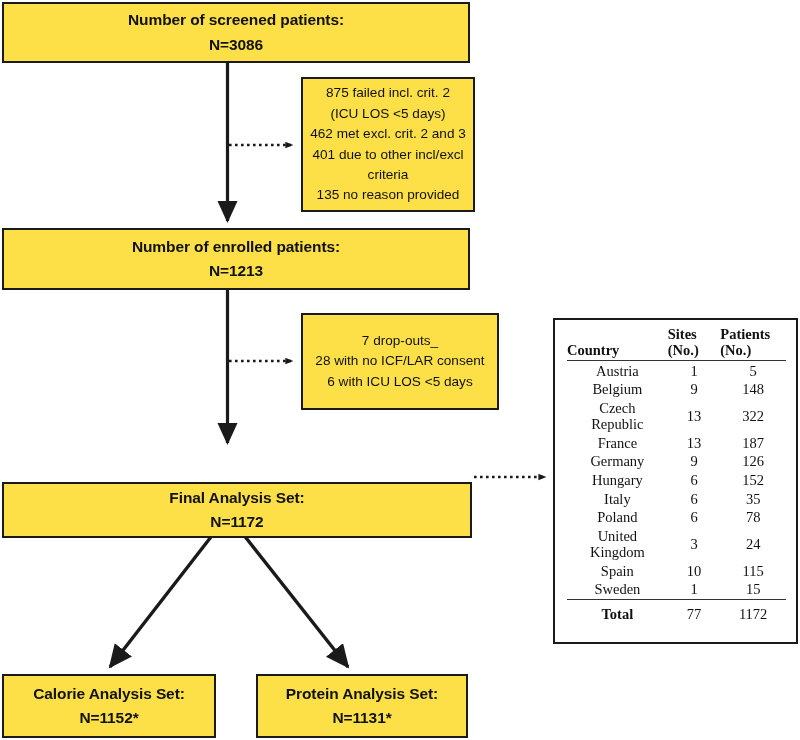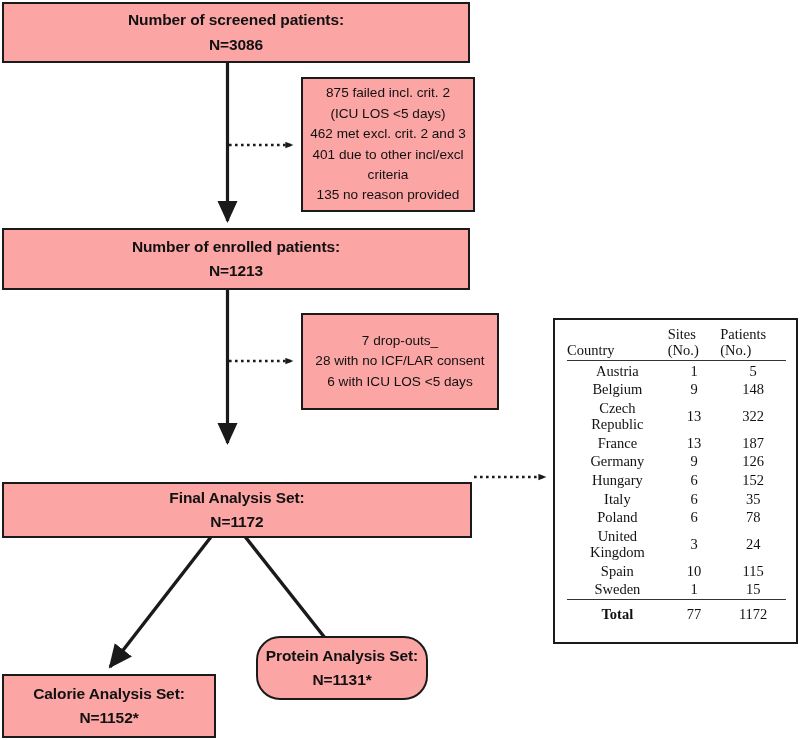--- a/index.html
+++ b/index.html
@@ -24,21 +24,21 @@
     position: absolute;
     left: 0; top: 0;
     width: 800px;
     height: 740px;
     pointer-events: none;
   }
   .flow-box {
     position: absolute;
     box-sizing: border-box;
     border: 2px solid #1a1a1a;
-    background: #fca5a5;
+    background: #fde047;
     display: flex;
     flex-direction: column;
     align-items: center;
     justify-content: center;
     text-align: center;
     color: #111111;
   }
   .flow-box.primary {
     font-weight: bold;
     font-size: 15.5px;
@@ -58,21 +58,21 @@
     white-space: normal;
   }
 
   
   #box-screened   { left: 2px;   top: 2px;   width: 468px; height: 61px; }
   #box-excluded   { left: 301px; top: 77px;  width: 174px; height: 135px; }
   #box-enrolled   { left: 2px;   top: 228px; width: 468px; height: 62px; }
   #box-dropouts   { left: 301px; top: 313px; width: 198px; height: 97px; }
   #box-final      { left: 2px;   top: 450px; width: 470px; height: 56px; margin-top: 32px; }
   #box-calorie    { left: 2px;   top: 674px; width: 214px; height: 64px; }
-  #box-protein    { left: 256px; top: 636px; width: 172px; height: 64px; border-radius: 24px; }
+  #box-protein    { left: 256px; top: 674px; width: 212px; height: 64px; }
 
   
   #country-table-wrap {
     position: absolute;
     left: 553px;
     top: 318px;
     width: 245px;
     height: 326px;
     box-sizing: border-box;
     border: 2px solid #1a1a1a;
@@ -80,21 +80,21 @@
     padding: 6px 10px 6px 12px;
   }
   table.country-table {
     width: 100%;
     border-collapse: collapse;
     font-family: "Liberation Serif", serif;
     font-size: 14.5px;
     color: #111111;
   }
   table.country-table th {
-    font-weight: normal;
+    font-weight: bold;
     text-align: left;
     vertical-align: bottom;
     padding: 0 0 2px 0;
     line-height: 1.12;
     border-bottom: 1.4px solid #333333;
   }
   table.country-table td {
     text-align: center;
     vertical-align: middle;
     padding: 1.2px 0;

